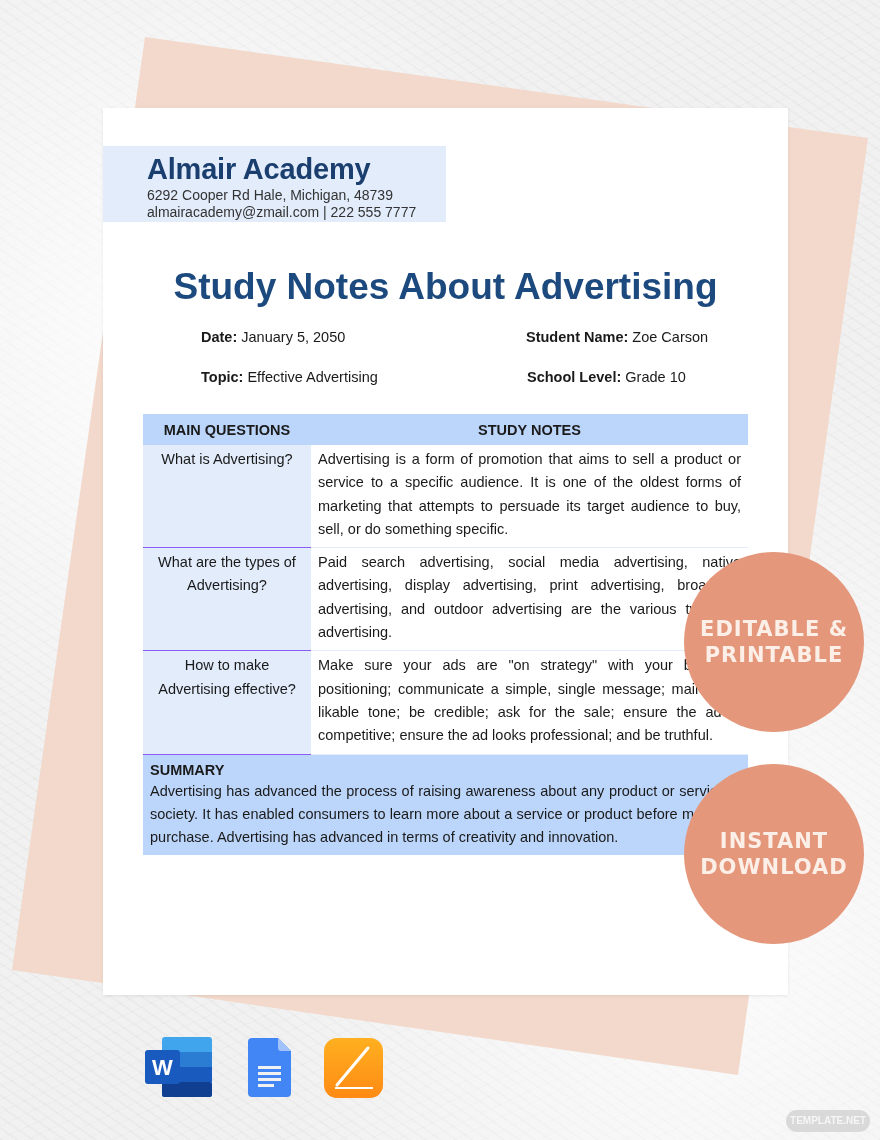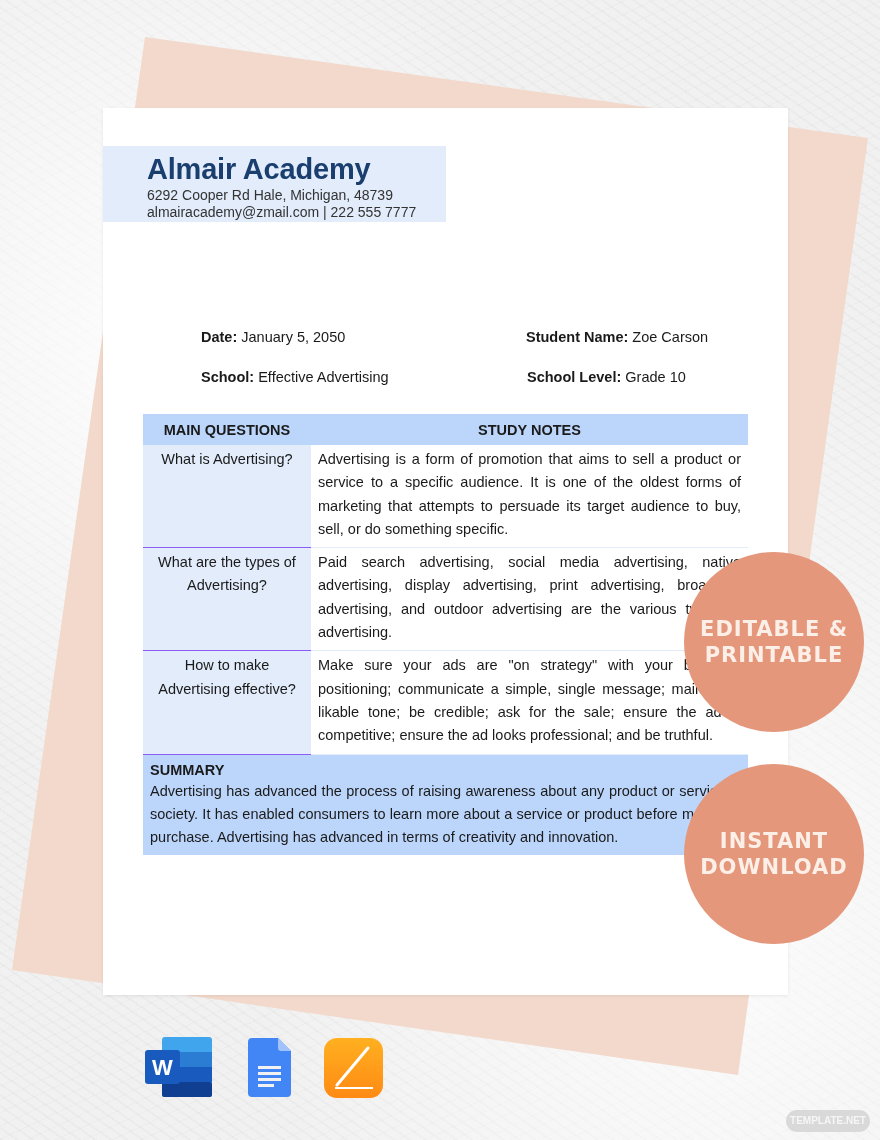--- a/index.html
+++ b/index.html
@@ -106,31 +106,32 @@
 </svg>
 
 <div class="page">
 
   <div class="header-box">
     <div class="academy-name">Almair Academy</div>
     <div class="academy-line">6292 Cooper Rd Hale, Michigan, 48739</div>
     <div class="academy-line">almairacademy@zmail.com | 222 555 7777</div>
   </div>
 
+  <div class="doc-title">Study Notes About Advertising</div>
 
   <div class="meta" style="left:98px; top:221px;">
     <b>Date:</b>
     <span>January 5, 2050</span>
   </div>
   <div class="meta" style="left:423px; top:221px;">
     <b>Student Name:</b>
     <span>Zoe Carson</span>
   </div>
   <div class="meta" style="left:98px; top:261px;">
-    <b>School:</b>
+    <b>Topic:</b>
     <span>Effective Advertising</span>
   </div>
   <div class="meta" style="left:424px; top:261px;">
     <b>School Level:</b>
     <span>Grade 10</span>
   </div>
 
   <table class="notes-table">
     <thead>
       <tr>

